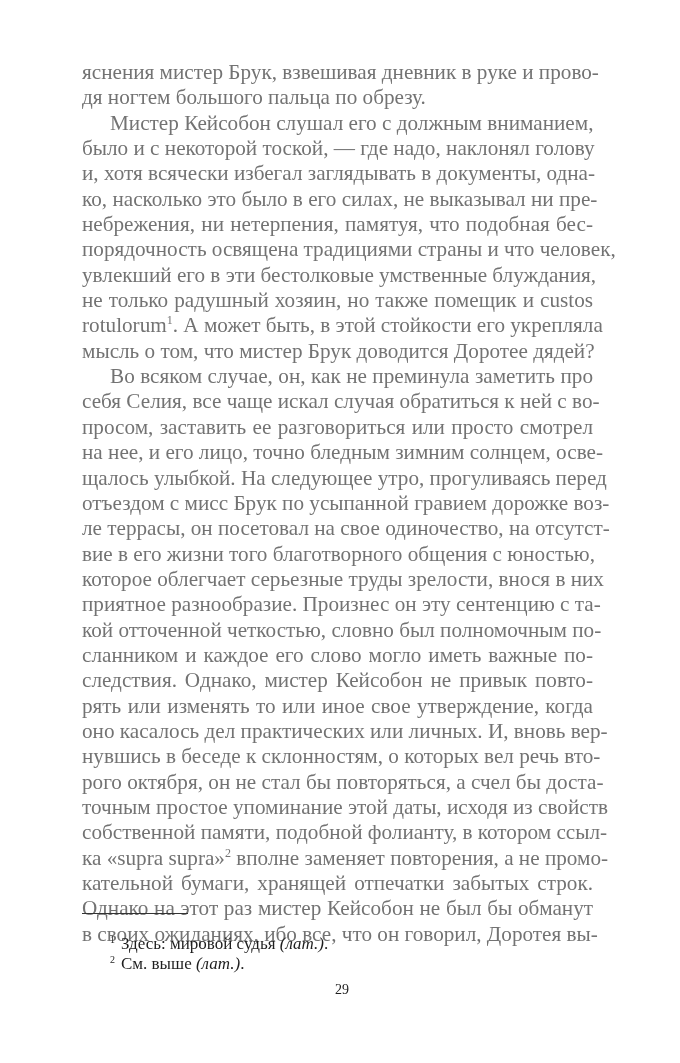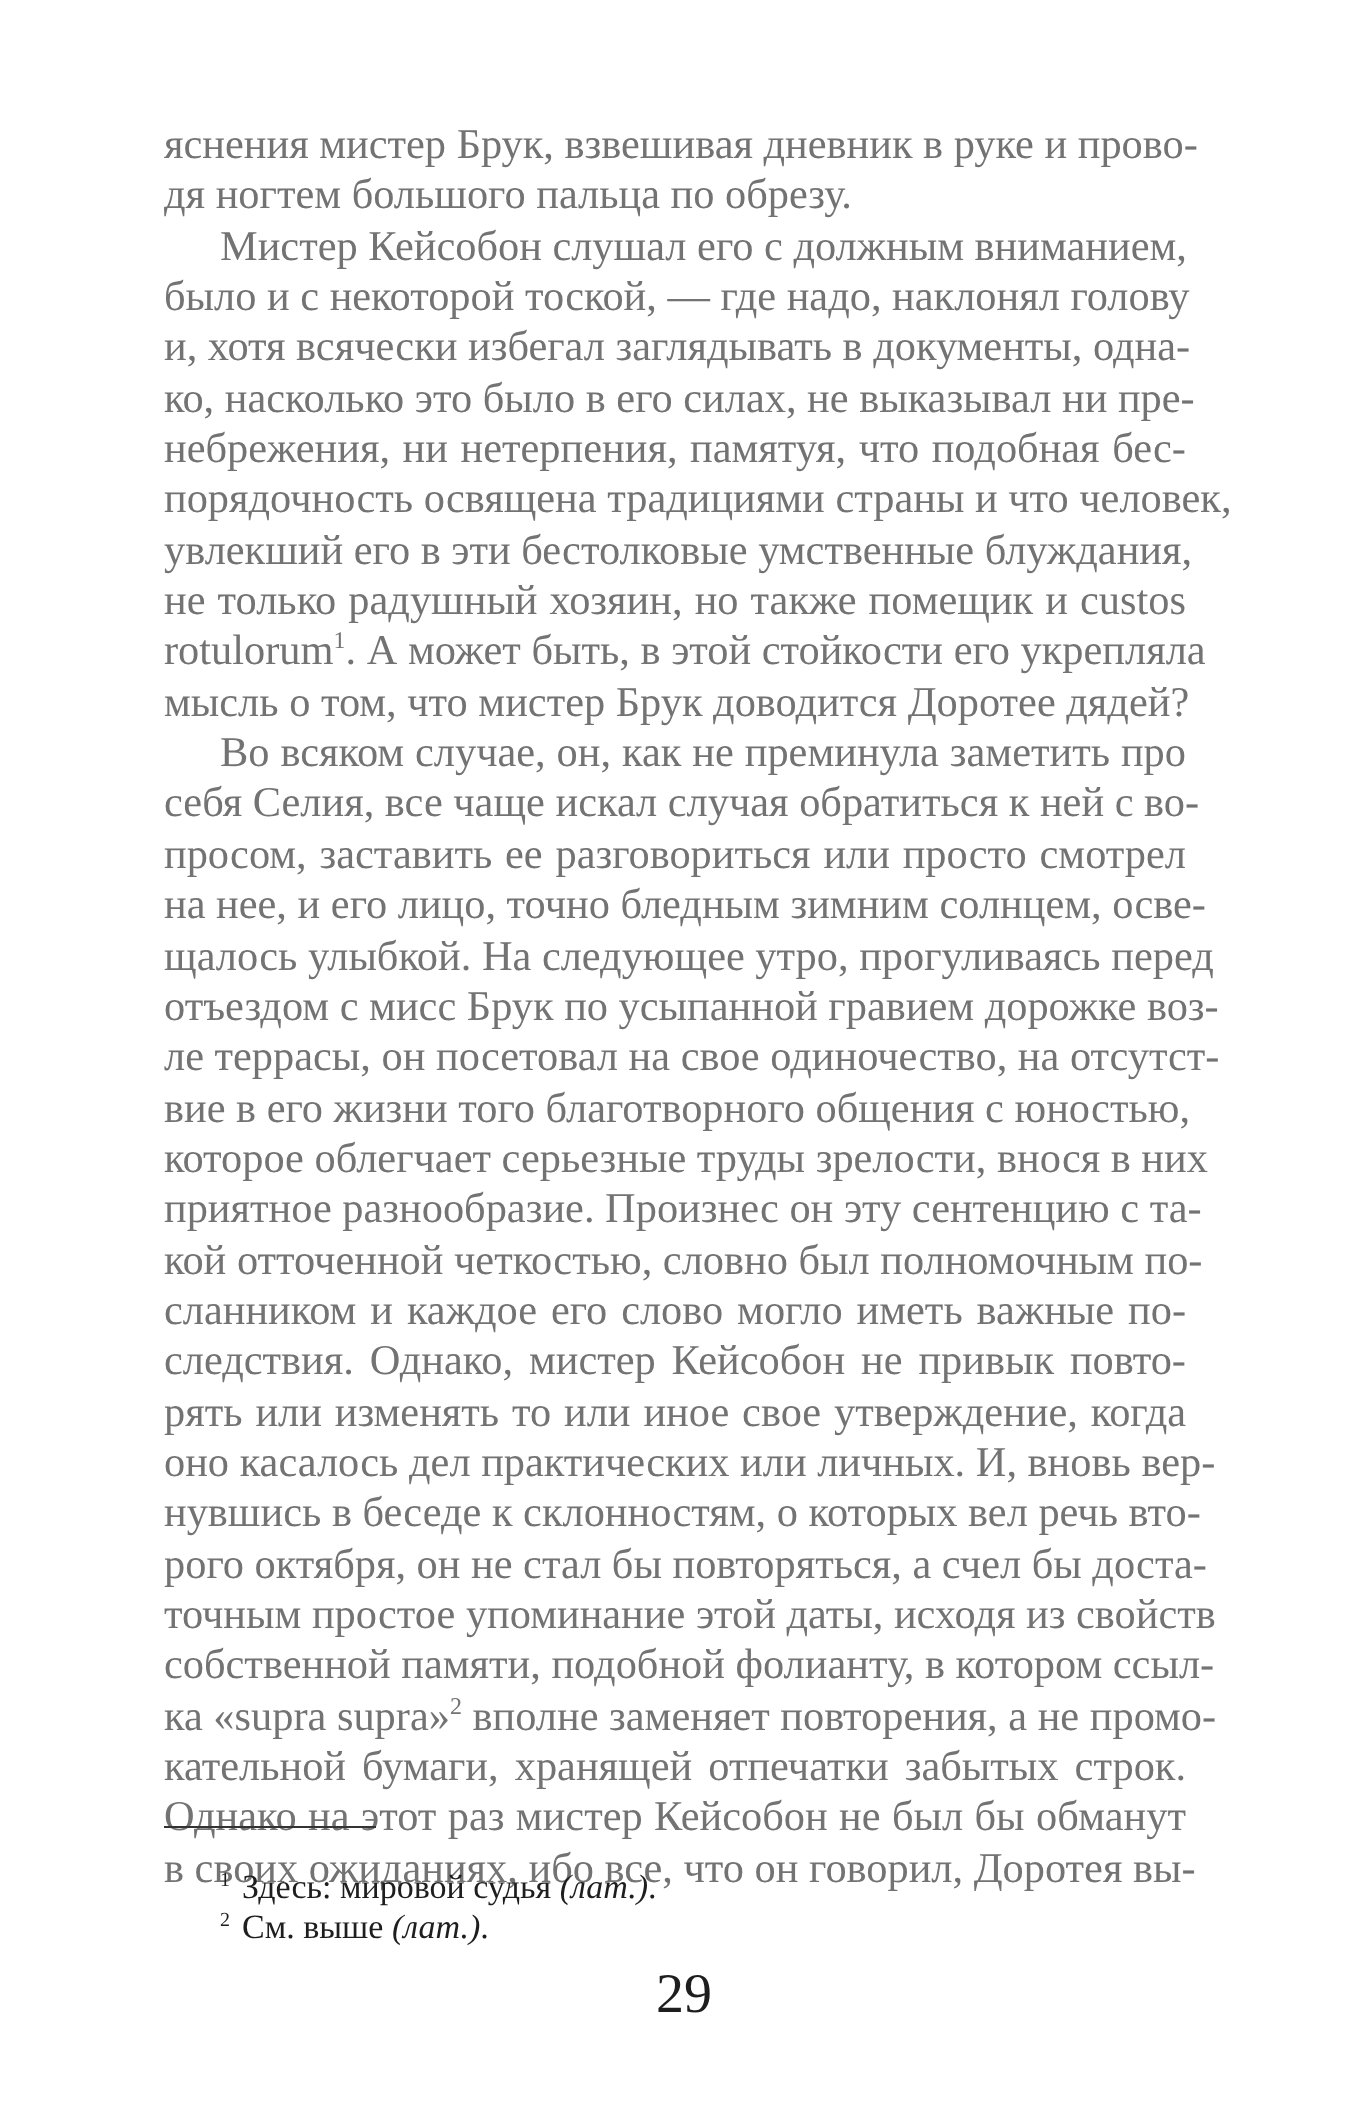--- a/index.html
+++ b/index.html
@@ -10,21 +10,21 @@
   .line.last { text-align-last: left; }
   .line.indent { padding-left: 28px; }
   sup { font-size: 12px; line-height: 0; vertical-align: 8px; }
   .rule { position: absolute; left: 82px; top: 913px; width: 106px; height: 0; border-top: 1px solid #333; }
   .footnotes { position: absolute; left: 110px; top: 934px; font-family: Liberation Serif, serif;
     font-size: 17px; line-height: 20px; color: #1e1e1e; }
   .footnotes .fn { display: block; white-space: nowrap; }
   .footnotes sup { font-size: 10px; vertical-align: 6px; margin-right: 6px; }
   .footnotes i { font-style: italic; }
   .pagenum { position: absolute; left: 0; width: 680px; top: 982px; text-align: center;
-    font-family: "Liberation Serif", serif; font-size: 28px; color: #1e1e1e; }
+    font-family: "Liberation Serif", serif; font-size: 14px; color: #1e1e1e; }
   .pagenum span { position: relative; left: 2px; }
 </style>
 </head>
 <body>
 
 <div class="page" id="page-body">
     <span class="line"><span>яснения мистер Брук, взвешивая дневник в руке и прово-</span></span>
     <span class="line last"><span>дя ногтем большого пальца по обрезу.</span></span>
     <span class="line indent"><span>Мистер Кейсобон слушал его с должным вниманием,</span></span>
     <span class="line"><span>было и с некоторой тоской, — где надо, наклонял голову</span></span>

